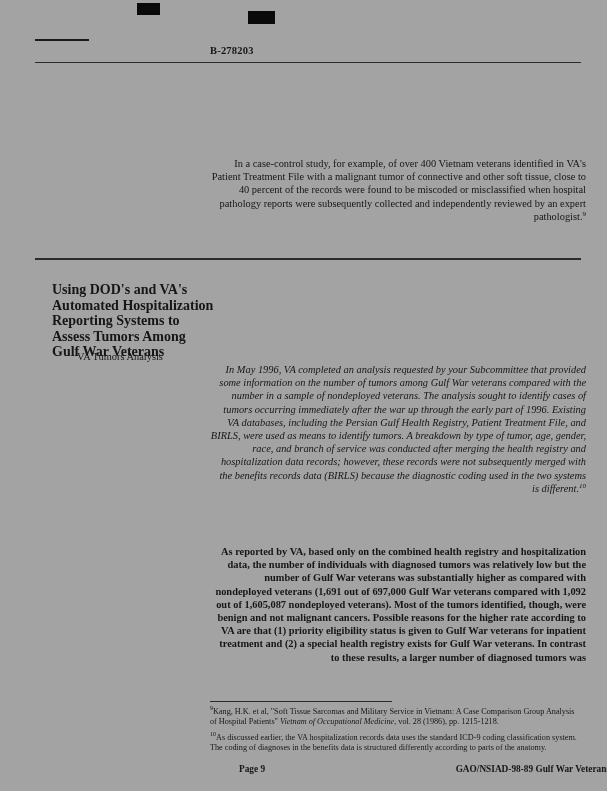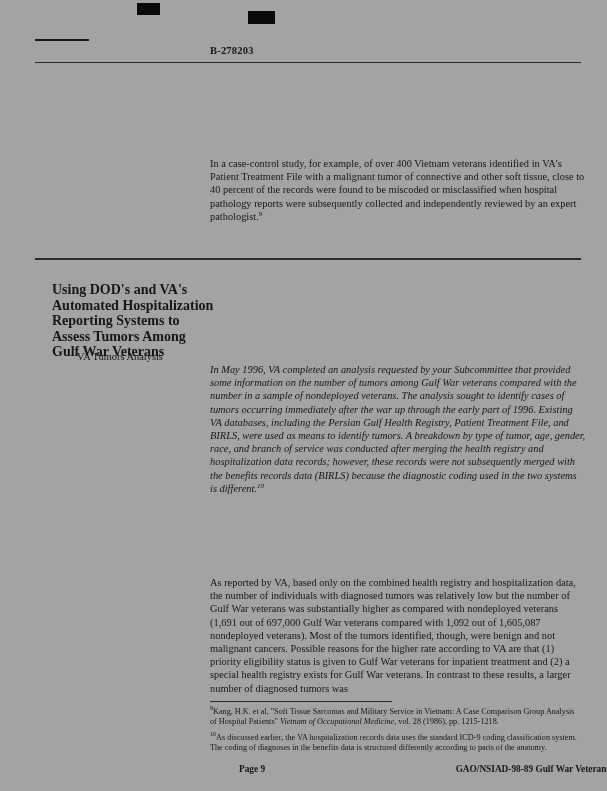--- a/index.html
+++ b/index.html
@@ -43,25 +43,25 @@
   }
   .rule-top{top:62px;}
   .rule-section{top:258px;height:2px;}
   .body-text{
     position:absolute;
     left:210px;
     width:376px;
     margin:0;
     font-size:10.4px;
     line-height:13.2px;
-    text-align:left;
+    text-align:right;
   }
   .intro{top:157px;}
   .para1{top:363px;font-style:italic;}
-  .para2{top:576px;}
+  .para2{top:545px;font-weight:bold;}
   sup{
     font-size:7px;
     line-height:0;
     vertical-align:super;
   }
   .section-heading{
     position:absolute;
     left:35px;top:265px;
     width:170px;
     margin:17px;

